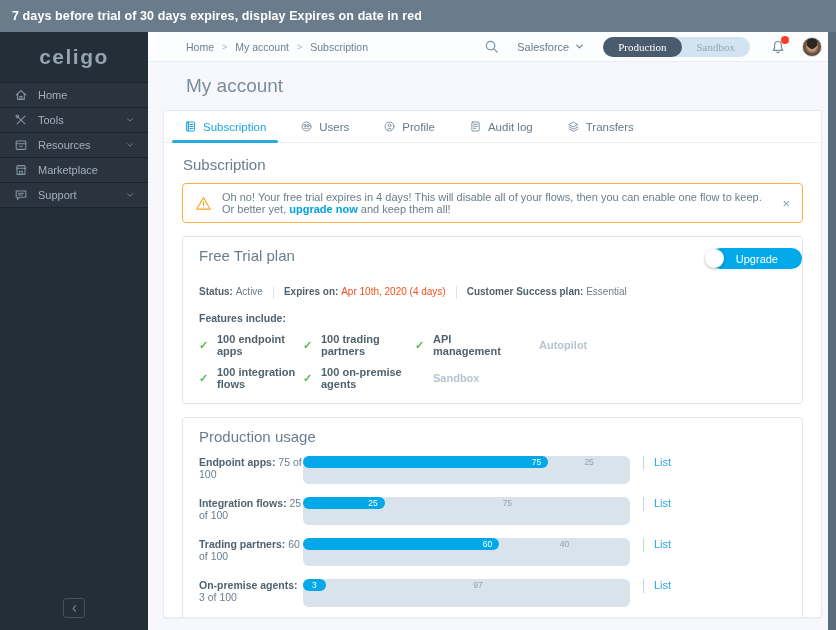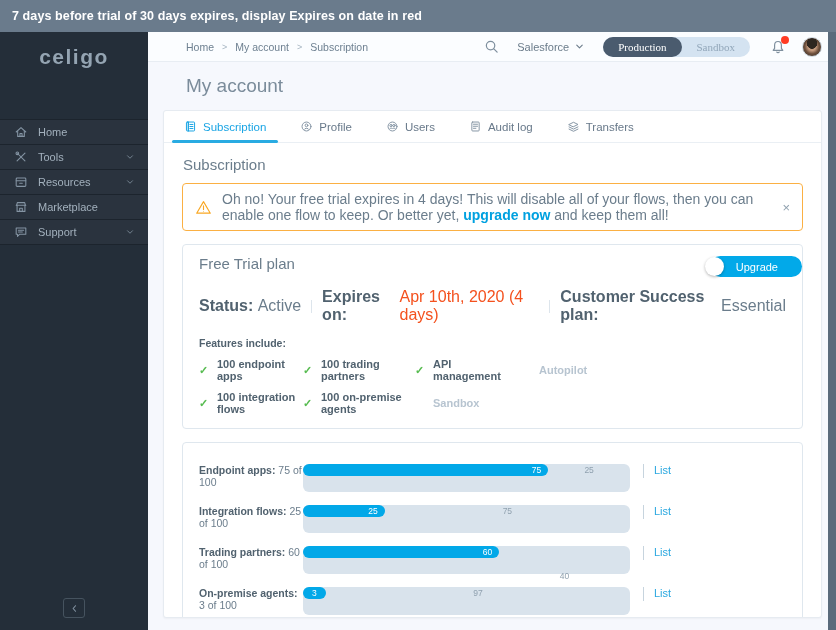--- a/index.html
+++ b/index.html
@@ -9,21 +9,21 @@
 
   
   .banner { height:32px; background:#6a7b8c; color:#fff; font-size:12.5px; font-weight:bold;
             display:flex; align-items:center; padding-left:12px; letter-spacing:.1px; }
 
   .scroll-strip { position:absolute; top:32px; right:0; width:8px; bottom:0; background:#5a6b7c; z-index:50; }
 
   .app { display:flex; height:598px; }
 
   
-  .sidebar { width:148px; background:#242e39; display:flex; flex-direction:column; flex-shrink:0;gap:37px; }
+  .sidebar { width:148px; background:#242e39; display:flex; flex-direction:column; flex-shrink:0; }
   .logo { height:50px; display:flex; align-items:center; justify-content:center; color:#94a4b2;
           font-size:21px; font-weight:bold; letter-spacing:1.5px; cursor:pointer; }
   .nav { border-top:1px solid #1c242d; }
   .nav-item { height:25px; display:flex; align-items:center; background:#2a333e; border-bottom:1px solid #1c242d;
               color:#a3b1bd; font-size:11px; cursor:pointer; padding:0 13px 0 14px; }
   .nav-item svg { stroke:#8494a3; flex-shrink:0; }
   .nav-label { margin-left:10px; }
   .nav-chevron { margin-left:auto; }
   .nav-chevron svg { stroke:#73828f; }
   .collapse-btn { margin-top:auto; align-self:center; margin-bottom:12px; width:22px; height:20px;
@@ -67,30 +67,30 @@
   .tab.active svg { stroke:#18a4e4; }
   .tab.active::after { content:""; position:absolute; left:0; right:0; bottom:-1px; height:3px;
                        background:#29abe2; border-radius:2px; }
 
   .content { padding:0 18px; }
   .section-title { font-size:15px; color:#6b7d8c; font-weight:400; margin:13px 0 10px 1px; }
 
   
   .alert { border:1px solid #fbb043; border-radius:4px; display:flex; align-items:center; padding:7px 12px; margin-bottom:13px; }
   .alert-icon svg { stroke:#f9a825; }
-  .alert-text { font-size:14px; color:#6b7d8c; margin-left:10px; flex:1; }
+  .alert-text { font-size:11px; color:#6b7d8c; margin-left:10px; flex:1; }
   .alert-link { color:#00a1e0; font-weight:bold; cursor:pointer; }
   .alert-close { color:#8fa0ae; font-size:13px; cursor:pointer; background:none; border:none; margin-left:12px;
                  line-height:1; font-family:inherit; }
 
   
   .panel { border:1px solid #dfe7ee; border-radius:4px; padding:10px 16px 13px; margin-bottom:13px; position:relative; }
   .panel-title { font-size:15px; color:#6b7d8c; font-weight:400; }
 
-  .status-row { display:flex; align-items:center; margin-top:16px; font-size:16px; color:#6b7d8c; }
+  .status-row { display:flex; align-items:flex-start; margin-top:22px; font-size:10px; color:#6b7d8c; }
   .status-row b { color:#51626f; }
   .vdiv { width:1px; height:13px; background:#dde5ec; margin:0 10px; }
   .expires { color:#f4511e; }
 
   .upgrade-btn { position:absolute; top:11px; right:0; height:21px; background:#02a9e9; border:none;
                  border-radius:12px; color:#fff; font-size:11px; padding:0 24px 0 26px; cursor:pointer;
                  font-family:inherit; }
   .upgrade-knob { position:absolute; left:-5px; top:1px; width:19px; height:19px; background:#fff;
                   border-radius:50%; box-shadow:0 1px 3px rgba(0,0,0,.3); }
 
@@ -254,37 +254,37 @@
                 <path d="M7.2 8 H11"></path>
                 <path d="M7.2 10.5 H11"></path>
               </svg>
             </span>
           <span>Subscription</span>
         </div>
         <div class="tab">
           <span>
               <svg width="13" height="13" viewBox="0 0 16 16" fill="none" stroke-width="1.2" stroke-linecap="round" stroke-linejoin="round">
                 <circle cx="8" cy="8" r="5.5"></circle>
-                <circle cx="8" cy="6.6" r="1.7"></circle>
-                <path d="M5.1 11.5 C5.8 9.7 10.2 9.7 10.9 11.5"></path>
-              </svg>
-            </span>
-          <span>Profile</span>
-        </div>
-        <div class="tab">
-          <span>
-              <svg width="13" height="13" viewBox="0 0 16 16" fill="none" stroke-width="1.2" stroke-linecap="round" stroke-linejoin="round">
-                <circle cx="8" cy="8" r="5.5"></circle>
                 <circle cx="6.2" cy="6.8" r="1.4"></circle>
                 <circle cx="9.8" cy="6.8" r="1.4"></circle>
                 <path d="M4.6 10.8 C5.3 9.4 7 9.4 7.7 10.6"></path>
                 <path d="M8.3 10.6 C9 9.4 10.7 9.4 11.4 10.8"></path>
               </svg>
             </span>
           <span>Users</span>
+        </div>
+        <div class="tab">
+          <span>
+              <svg width="13" height="13" viewBox="0 0 16 16" fill="none" stroke-width="1.2" stroke-linecap="round" stroke-linejoin="round">
+                <circle cx="8" cy="8" r="5.5"></circle>
+                <circle cx="8" cy="6.6" r="1.7"></circle>
+                <path d="M5.1 11.5 C5.8 9.7 10.2 9.7 10.9 11.5"></path>
+              </svg>
+            </span>
+          <span>Profile</span>
         </div>
         <div class="tab">
           <span>
               <svg width="13" height="13" viewBox="0 0 16 16" fill="none" stroke-width="1.2" stroke-linecap="round" stroke-linejoin="round">
                 <rect x="3.5" y="2.5" width="9" height="11" rx="1"></rect>
                 <path d="M5.5 5.2 H10.5"></path>
                 <path d="M5.5 7.7 H10.5"></path>
                 <path d="M5.5 10.2 H8.5"></path>
               </svg>
             </span>
@@ -357,20 +357,21 @@
                 <span>100 on-premise agents</span>
               </div>
             <div class="feature muted">
                 <span class="check">✓</span>
                 <span>Sandbox</span>
               </div>
           </div>
         </div>
 
         <div class="panel">
+          <div class="panel-title">Production usage</div>
           <div class="usage-rows">
             <div class="usage-row">
               <span class="usage-label"><b>Endpoint apps:</b> <span>75 of 100</span></span>
               <span class="bar">
                   <span class="bar-fill" style="width: 75%;">75</span>
                   <span class="bar-rest" style="left: 87.5%;">25</span>
                 </span>
               <span class="usage-div"></span>
               <span class="list-link">List</span>
             </div>
@@ -380,21 +381,21 @@
                   <span class="bar-fill" style="width: 25%;">25</span>
                   <span class="bar-rest" style="left: 62.5%;">75</span>
                 </span>
               <span class="usage-div"></span>
               <span class="list-link">List</span>
             </div>
             <div class="usage-row">
               <span class="usage-label"><b>Trading partners:</b> <span>60 of 100</span></span>
               <span class="bar">
                   <span class="bar-fill" style="width: 60%;">60</span>
-                  <span class="bar-rest" style="left: 80%; margin-top: 24px;">40</span>
+                  <span class="bar-rest" style="left: 80%;">40</span>
                 </span>
               <span class="usage-div"></span>
               <span class="list-link">List</span>
             </div>
             <div class="usage-row">
               <span class="usage-label"><b>On-premise agents:</b> <span>3 of 100</span></span>
               <span class="bar">
                   <span class="bar-fill" style="width: 7%; justify-content: center; padding-right: 0px;">3</span>
                   <span class="bar-rest" style="left: 53.5%;">97</span>
                 </span>

